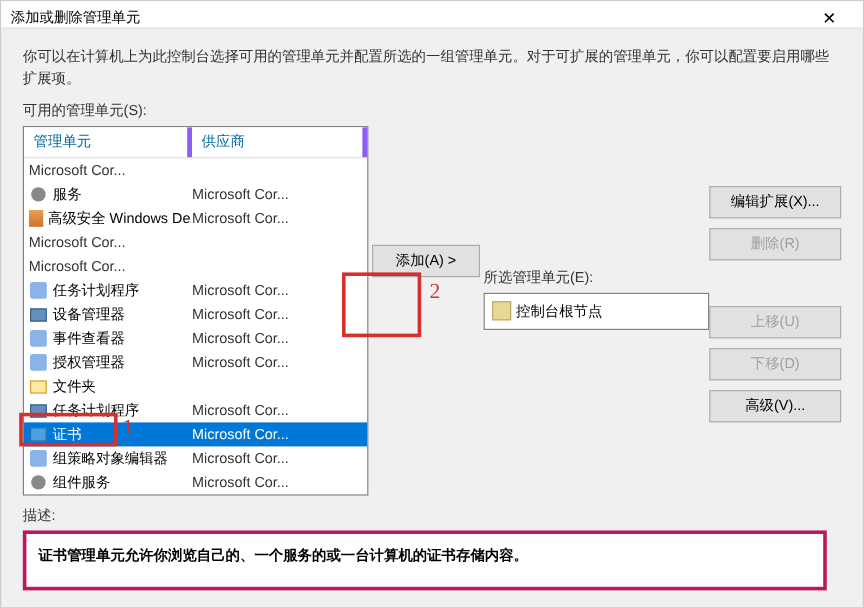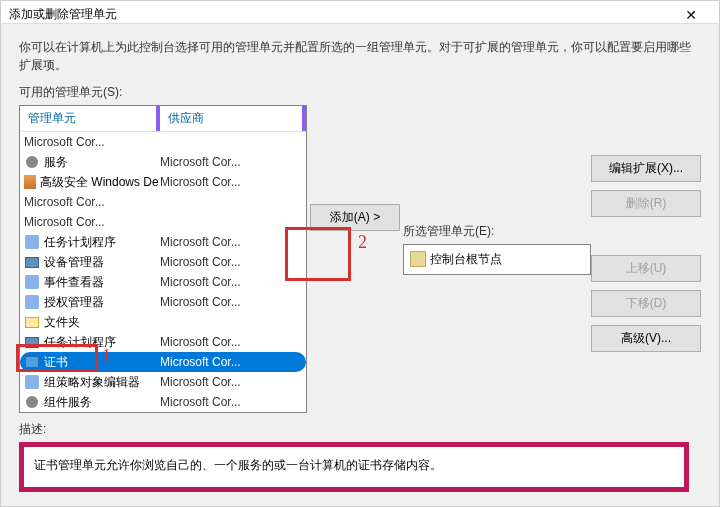--- a/index.html
+++ b/index.html
@@ -14,33 +14,33 @@
 .col-mid { width: 80px; display: flex; flex-direction: column; align-items: center; padding-top: 120px; }
 .col-right { flex: 1; display: flex; gap: 0; align-items: center; }
 .label { margin-bottom: 4px; color: #333; }
 .listbox { background: #fff; border: 1px solid #828282; flex: 1; overflow: hidden; display: flex; flex-direction: column; }
 .listhead { display: flex; background: #fff; border-bottom: 1px solid #e0e0e0; }
 .listhead div { padding: 4px 8px; border-right: 4px solid #8b5cf6; color: #0369a1; }
 .hcol1 { width: 140px; }
 .hcol2 { flex: 1; }
 .rows { flex: 1; overflow: hidden; }
 .row { display: flex; align-items: center; height: 20px; padding-left: 4px; }
-.row.selected { background: #0078d7; color: #fff; border-radius: 10px; }
+.row.selected { background: #0078d7; color: #fff; }
 .icon { width: 16px; height: 16px; margin-right: 4px; display: inline-flex; align-items: center; justify-content: center; font-size: 10px; }
 .rcol1 { width: 136px; display: flex; align-items: center; overflow: hidden; white-space: nowrap; }
 .rcol2 { flex: 1; overflow: hidden; white-space: nowrap; color: #333; }
 .row.selected .rcol2 { color: #fff; }
 .btn { background: #e1e1e1; border: 1px solid #adadad; padding: 4px 8px; min-width: 90px; text-align: center; margin-bottom: 8px; cursor: default; }
 .btn.disabled { color: #a0a0a0; }
 .selected-box { flex: 1; background: #fff; border: 1px solid #828282; padding: 4px; }
 .tree-item { display: flex; align-items: center; padding: 2px; }
 .tree-icon { width: 16px; height: 16px; margin-right: 4px; background: #e8d898; border: 1px solid #c0a868; }
 .right-buttons { width: 110px; display: flex; flex-direction: column; }
 .desc-section { padding: 8px 30px 14px 18px; }
-.desc-box { background: #fff; border: 5px solid #be185d; padding: 10px; height: 50px; }
+.desc-box { background: #fff; border: 3px solid #be185d; padding: 10px; height: 50px; font-weight: bold; }
 .highlight1 { position: absolute; border: 3px solid #d43030; left: 16px; top: 344px; width: 82px; height: 28px; pointer-events: none; }
 .highlight2 { position: absolute; border: 3px solid #d43030; left: 285px; top: 227px; width: 66px; height: 54px; pointer-events: none; }
 .anno { position: absolute; color: #d43030; font-size: 18px; font-family: serif; pointer-events: none; }
 .folder-icon { background: #ffe9a3; border: 1px solid #d4a030; width: 14px; height: 11px; }
 .svc-icon { background: #8ab4e8; border-radius: 2px; width: 14px; height: 14px; }
 .gear-icon { background: #888; border-radius: 50%; width: 12px; height: 12px; }
 .cert-icon { background: #4aa0e0; width: 14px; height: 12px; border: 1px solid #2070b0; }
 .printer-icon { background: #bbb; width: 14px; height: 10px; border: 1px solid #888; }
 .shield-icon { background: linear-gradient(#e8a050,#d07030); width: 12px; height: 14px; }
 .mon-icon { background: #6090c0; width: 14px; height: 11px; border: 1px solid #406080; }

